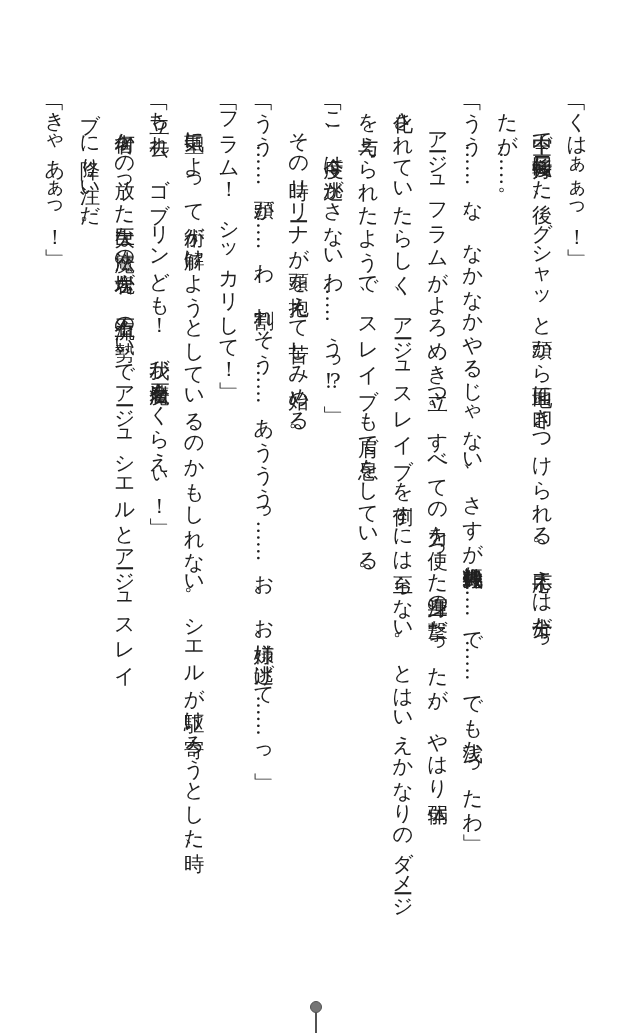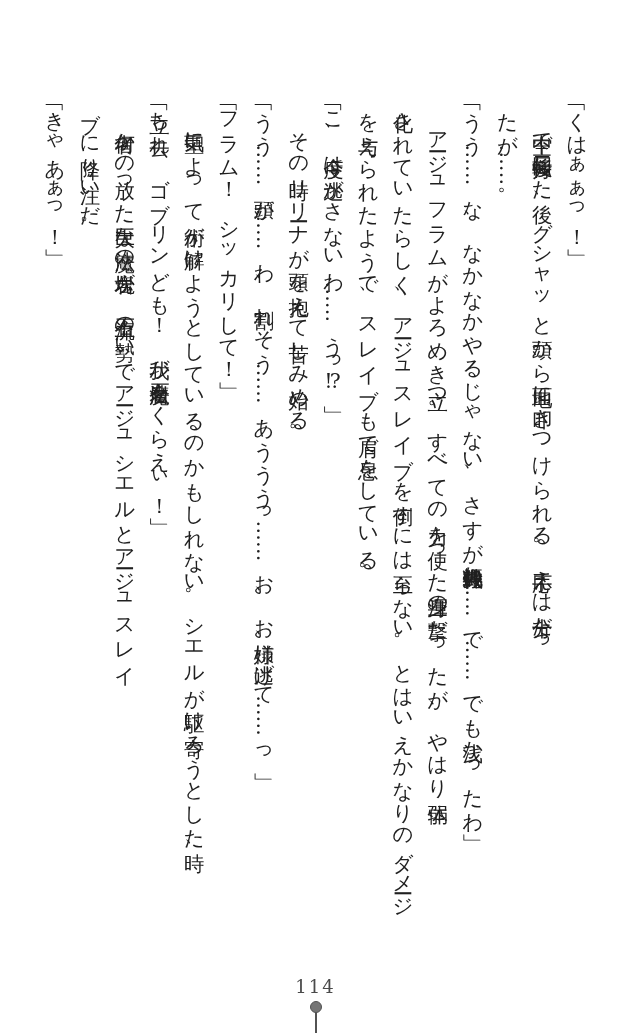--- a/index.html
+++ b/index.html
@@ -88,18 +88,17 @@
     <p class="text-line">「うう……頭が……わ、割れそう……あうううっ……お、お姉様、逃げて……っ」</p>
     <p class="text-line">「フラム！　シッカリして！」</p>
     <p class="text-line">　聖気によって術が解けようとしているのかもしれない。シエルが駆け寄ろうとした時、</p>
     <p class="text-line">「立ち去れ、ゴブリンども！　我が岩石魔法をくらえぃ！」</p>
     <p class="text-line">　何者かの放った巨大な魔法の岩塊が、土石流の勢いでアージュシエルとアージュスレイ</p>
     <p class="text-line">ブに降り注いだ。</p>
     <p class="text-line">「きゃあぁっ！」</p>
   </main>
 
   <footer class="footer">
-    <div class="page-number">114</div>
     <div class="footer-dot"></div>
     <div class="footer-rule"></div>
   </footer>
 
 </div>
 
 </body></html>

